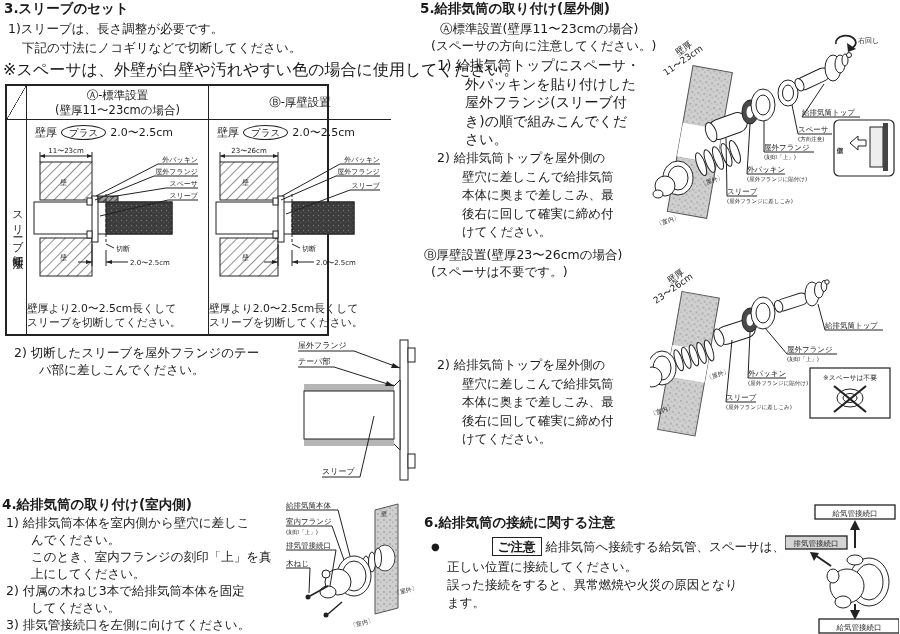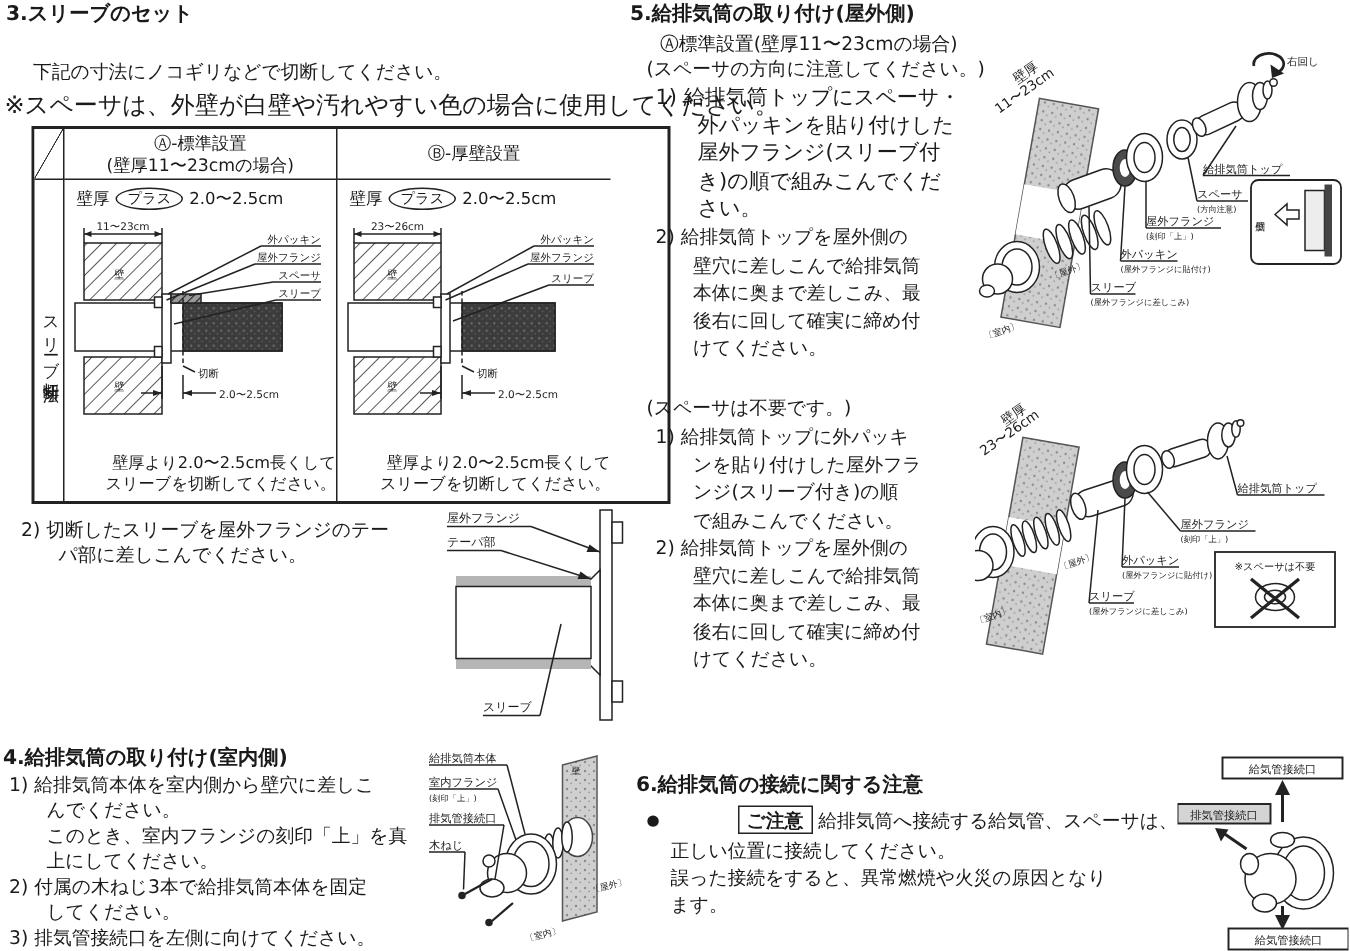--- a/index.html
+++ b/index.html
@@ -15,21 +15,21 @@
   .tcell{box-sizing:border-box;position:relative;}
   .diag{border-right:1.5px solid #222;border-bottom:1.5px solid #222;
         background:linear-gradient(to bottom right,#fff 48.5%,#333 49.3%,#333 50.7%,#fff 51.5%);}
   .thead{border-bottom:1.5px solid #222;font-size:11.5px;line-height:15px;text-align:center;
          display:flex;flex-direction:column;justify-content:center;}
   .thead.mid,.tbody.mid{border-right:1.5px solid #222;}
   .sidecell{border-right:1.5px solid #222;display:flex;align-items:center;justify-content:center;}
   .sidecell span{writing-mode:vertical-rl;text-orientation:upright;font-size:11px;letter-spacing:1px;}
   .dimrow{position:absolute;left:8px;top:5px;font-size:11px;display:flex;align-items:center;gap:4px;white-space:nowrap;}
   .oval{display:inline-block;border:1.3px solid #222;border-radius:50%;padding:0 7px;font-size:9.5px;line-height:13px;}
-  .cellcap{position:absolute;left:0;right:0;bottom:4px;text-align:right;font-size:10.8px;line-height:14px;}
+  .cellcap{position:absolute;left:0;right:0;bottom:4px;text-align:left;font-size:10.8px;line-height:14px;}
   svg text{fill:#1a1a1a;}
   .caution-box{display:inline-block;border:1.6px solid #222;padding:0 5px;font-weight:bold;margin-left:48px;}
 </style>
 </head>
 <body>
 
 <svg width="0" height="0" style="position:absolute" aria-hidden="true">
   <defs>
     <pattern id="hatch" width="7" height="7" patternUnits="userSpaceOnUse" patternTransform="rotate(45)">
       <rect width="7" height="7" fill="#ffffff"></rect>
@@ -48,24 +48,25 @@
       <rect width="5" height="5" fill="#3c3c3c"></rect>
         <circle cx="1.5" cy="1.5" r="0.7" fill="#7a7a7a"></circle>
         <circle cx="3.8" cy="3.6" r="0.5" fill="#6a6a6a"></circle>
     </pattern>
   </defs>
 </svg>
 
 <div id="page">
 
   <div class="abs h" style="left:4px;top:0"><span>3.</span><span>スリーブのセット</span></div>
+  <div class="abs body-txt" style="left:8px;top:20px">1)スリーブは、長さ調整が必要です。</div>
   <div class="abs body-txt" style="left:22px;top:39px">下記の寸法にノコギリなどで切断してください。</div>
   <div class="abs small-note" style="left:3px;top:60px">※スペーサは、外壁が白壁や汚れやすい色の場合に使用してください。</div>
 
-  <div id="cut-table" class="abs" style="left:21px;top:84px;width:426px;height:252px">
+  <div id="cut-table" class="abs" style="left:5px;top:84px;width:324px;height:252px">
     <div class="tcell diag"></div>
     <div class="tcell thead mid">
       <div>Ⓐ-標準設置</div>
       <div>(壁厚11〜23cmの場合)</div>
     </div>
     <div class="tcell thead">
       <div>Ⓑ-厚壁設置</div>
     </div>
     <div class="tcell sidecell">
       <span>スリーブ切断寸法</span>
@@ -318,25 +319,22 @@
     <text x="48" y="158" font-size="6" transform="rotate(-20 56 156)">〔屋外〕</text>
     <g>
       <rect x="182" y="94" width="60" height="56" rx="5" fill="#fff" stroke="#222" stroke-width="1.2"></rect>
       <text x="188" y="116" font-size="6.5" writing-mode="tb" style="writing-mode:vertical-rl;text-orientation:upright">壁側</text>
       <polygon points="198,117 206,110 206,114 214,114 214,120 206,120 206,124" fill="#fff" stroke="#222"></polygon>
       <rect x="218" y="101" width="13" height="40" fill="#ededed" stroke="#222"></rect>
       <rect x="231" y="97" width="5" height="48" fill="#444"></rect>
     </g>
   </svg>
 
+  <div class="abs body-txt" style="left:424px;top:246px">Ⓑ厚壁設置(壁厚23〜26cmの場合)</div>
   <div class="abs body-txt" style="left:431px;top:263px">(スペーサは不要です。)</div>
-  <div class="abs pre" style="left:437px;top:282px;font-size:12.5px;line-height:18.5px">1) 給排気筒トップに外パッキ
-　　ンを貼り付けした屋外フラ
-　　ンジ(スリーブ付き)の順
-　　で組みこんでください。</div>
   <div class="abs pre" style="left:437px;top:356px;font-size:12.5px;line-height:18.5px">2) 給排気筒トップを屋外側の
 　　壁穴に差しこんで給排気筒
 　　本体に奥まで差しこみ、最
 　　後右に回して確実に締め付
 　　けてください。</div>
 
   <svg class="abs" style="left:650px;top:256px" width="248" height="200" viewBox="0 0 248 200">
     <g transform="rotate(10 40 105)">
       <rect x="20" y="38" width="38" height="140" fill="url(#stipple)" stroke="#555"></rect>
       <rect x="20" y="92" width="38" height="32" fill="#fff"></rect>

